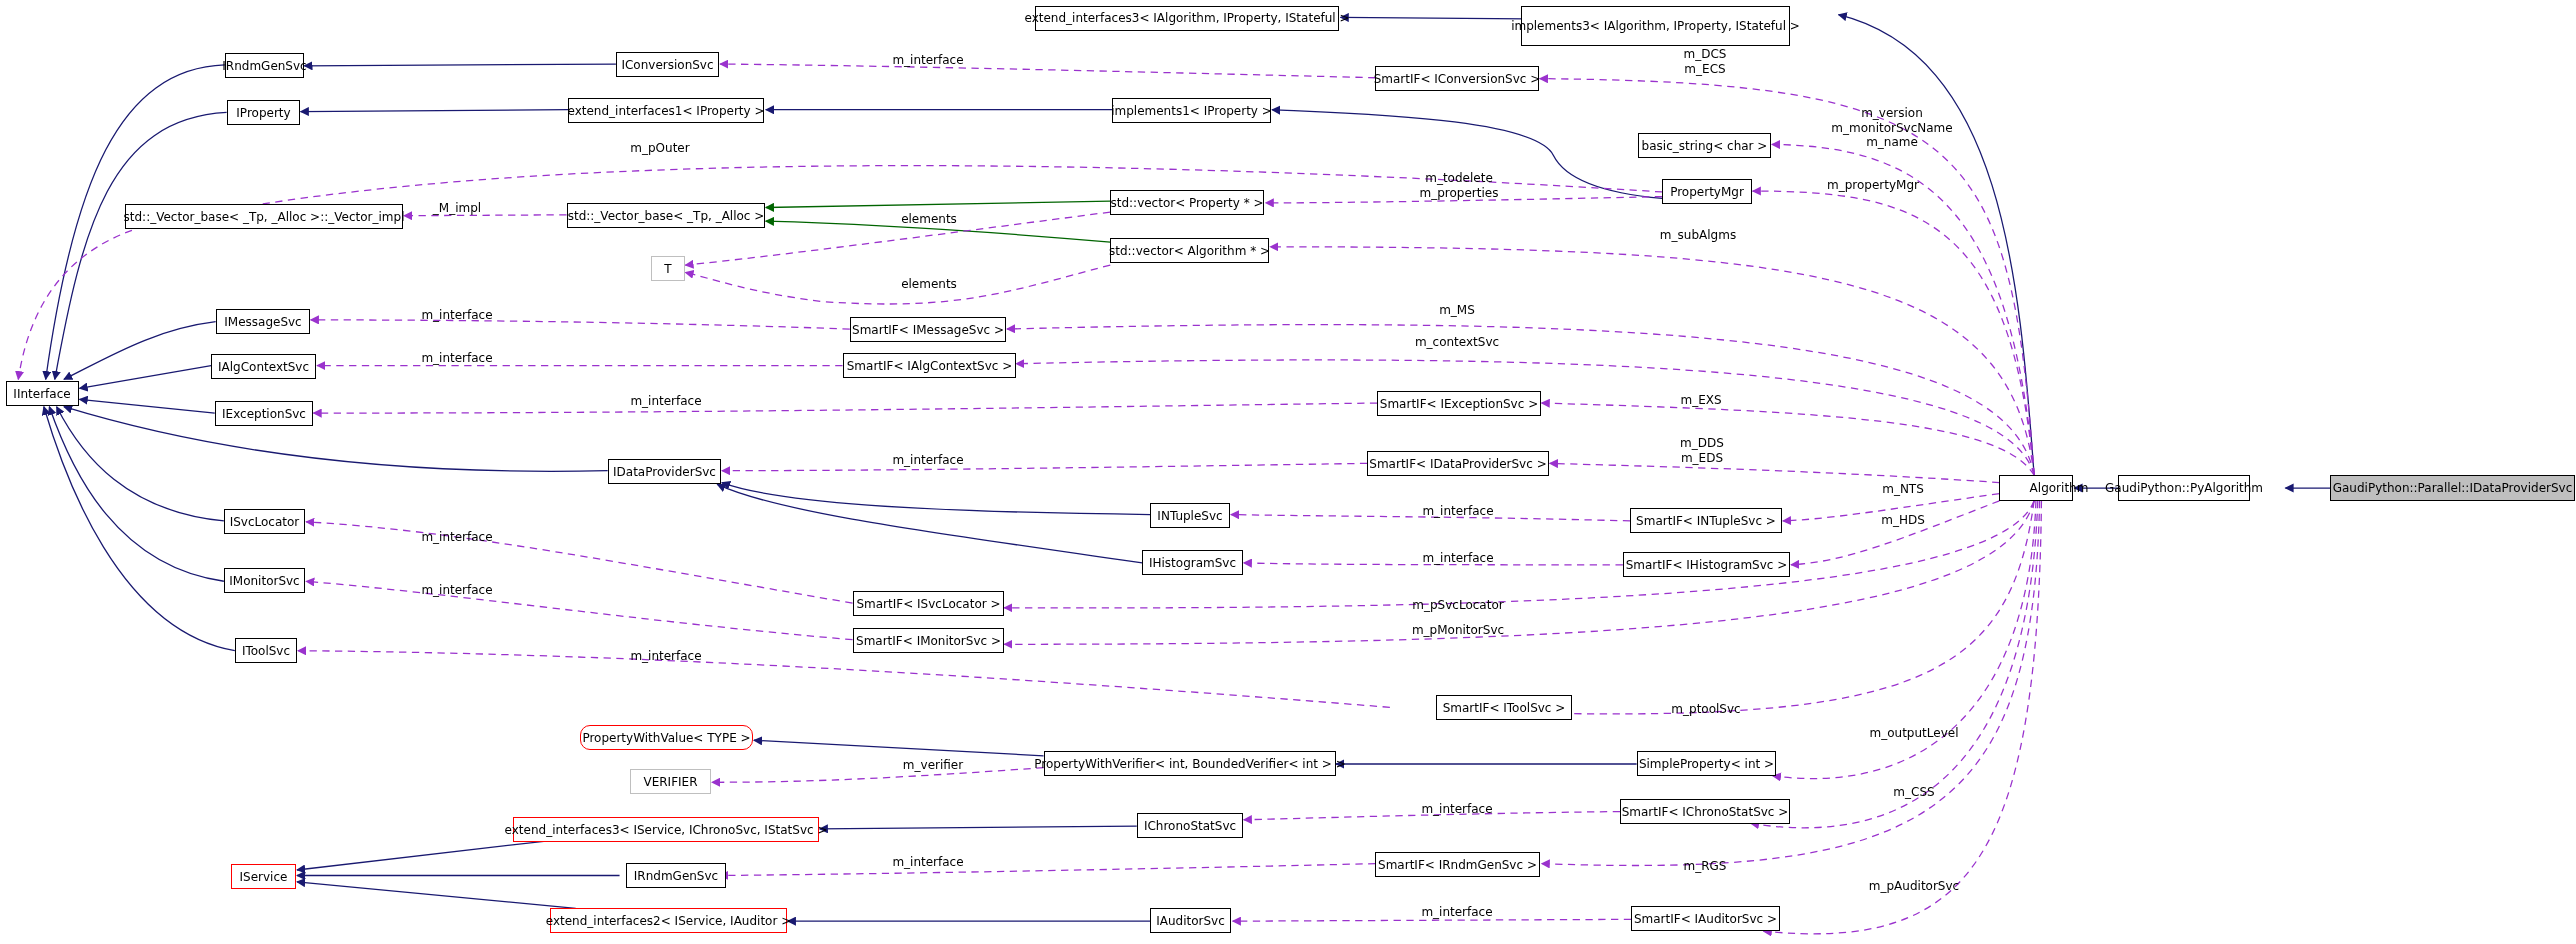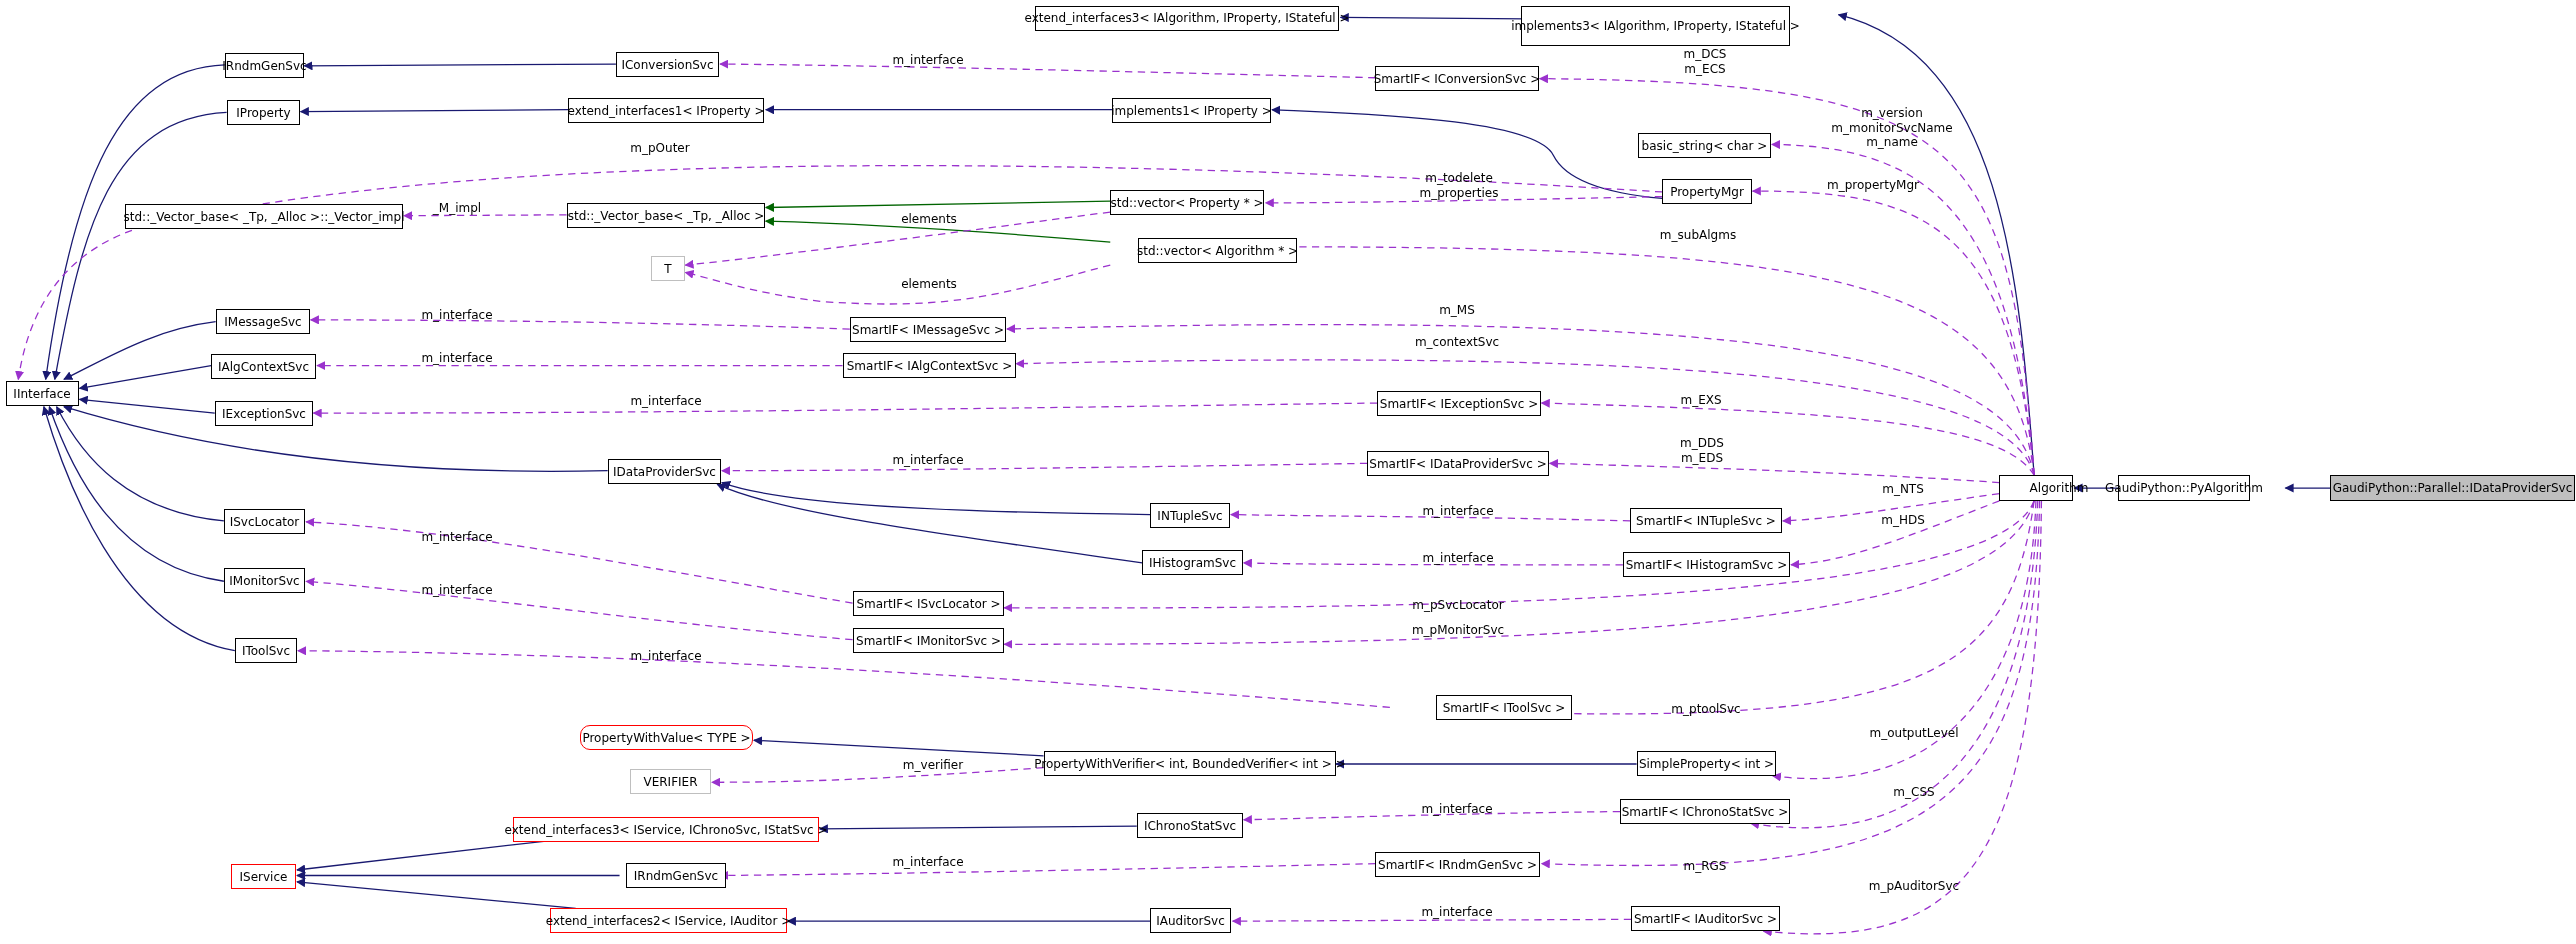--- a/index.html
+++ b/index.html
@@ -108,21 +108,21 @@
 <div class="node" style="left:616px;top:52px;width:103px;height:25px;">IConversionSvc</div>
 <div class="node" style="left:1375px;top:66px;width:164px;height:25px;">SmartIF&lt; IConversionSvc &gt;</div>
 <div class="node" style="left:227px;top:100px;width:73px;height:25px;">IProperty</div>
 <div class="node" style="left:568px;top:98px;width:196px;height:25px;">extend_interfaces1&lt; IProperty &gt;</div>
 <div class="node" style="left:1112px;top:98px;width:159px;height:25px;">implements1&lt; IProperty &gt;</div>
 <div class="node" style="left:1638px;top:133px;width:133px;height:25px;">basic_string&lt; char &gt;</div>
 <div class="node" style="left:1662px;top:179px;width:90px;height:25px;">PropertyMgr</div>
 <div class="node" style="left:125px;top:204px;width:278px;height:25px;">std::_Vector_base&lt; _Tp, _Alloc &gt;::_Vector_impl</div>
 <div class="node" style="left:567px;top:203px;width:198px;height:25px;">std::_Vector_base&lt; _Tp, _Alloc &gt;</div>
 <div class="node" style="left:1110px;top:190px;width:154px;height:25px;">std::vector&lt; Property * &gt;</div>
-<div class="node" style="left:1110px;top:238px;width:159px;height:25px;margin-left:28px;">std::vector&lt; Algorithm * &gt;</div>
+<div class="node" style="left:1110px;top:238px;width:159px;height:25px;">std::vector&lt; Algorithm * &gt;</div>
 <div class="node gray" style="left:651px;top:256px;width:34px;height:25px;">T</div>
 <div class="node" style="left:216px;top:309px;width:94px;height:25px;">IMessageSvc</div>
 <div class="node" style="left:850px;top:317px;width:156px;height:25px;">SmartIF&lt; IMessageSvc &gt;</div>
 <div class="node" style="left:211px;top:354px;width:105px;height:25px;">IAlgContextSvc</div>
 <div class="node" style="left:843px;top:353px;width:173px;height:25px;">SmartIF&lt; IAlgContextSvc &gt;</div>
 <div class="node" style="left:5.5px;top:381px;width:73px;height:25px;">IInterface</div>
 <div class="node" style="left:215px;top:401px;width:98px;height:25px;">IExceptionSvc</div>
 <div class="node" style="left:1377px;top:391px;width:164px;height:25px;">SmartIF&lt; IExceptionSvc &gt;</div>
 <div class="node" style="left:608px;top:459px;width:113px;height:25px;">IDataProviderSvc</div>
 <div class="node" style="left:1367px;top:451px;width:182px;height:25px;">SmartIF&lt; IDataProviderSvc &gt;</div>

